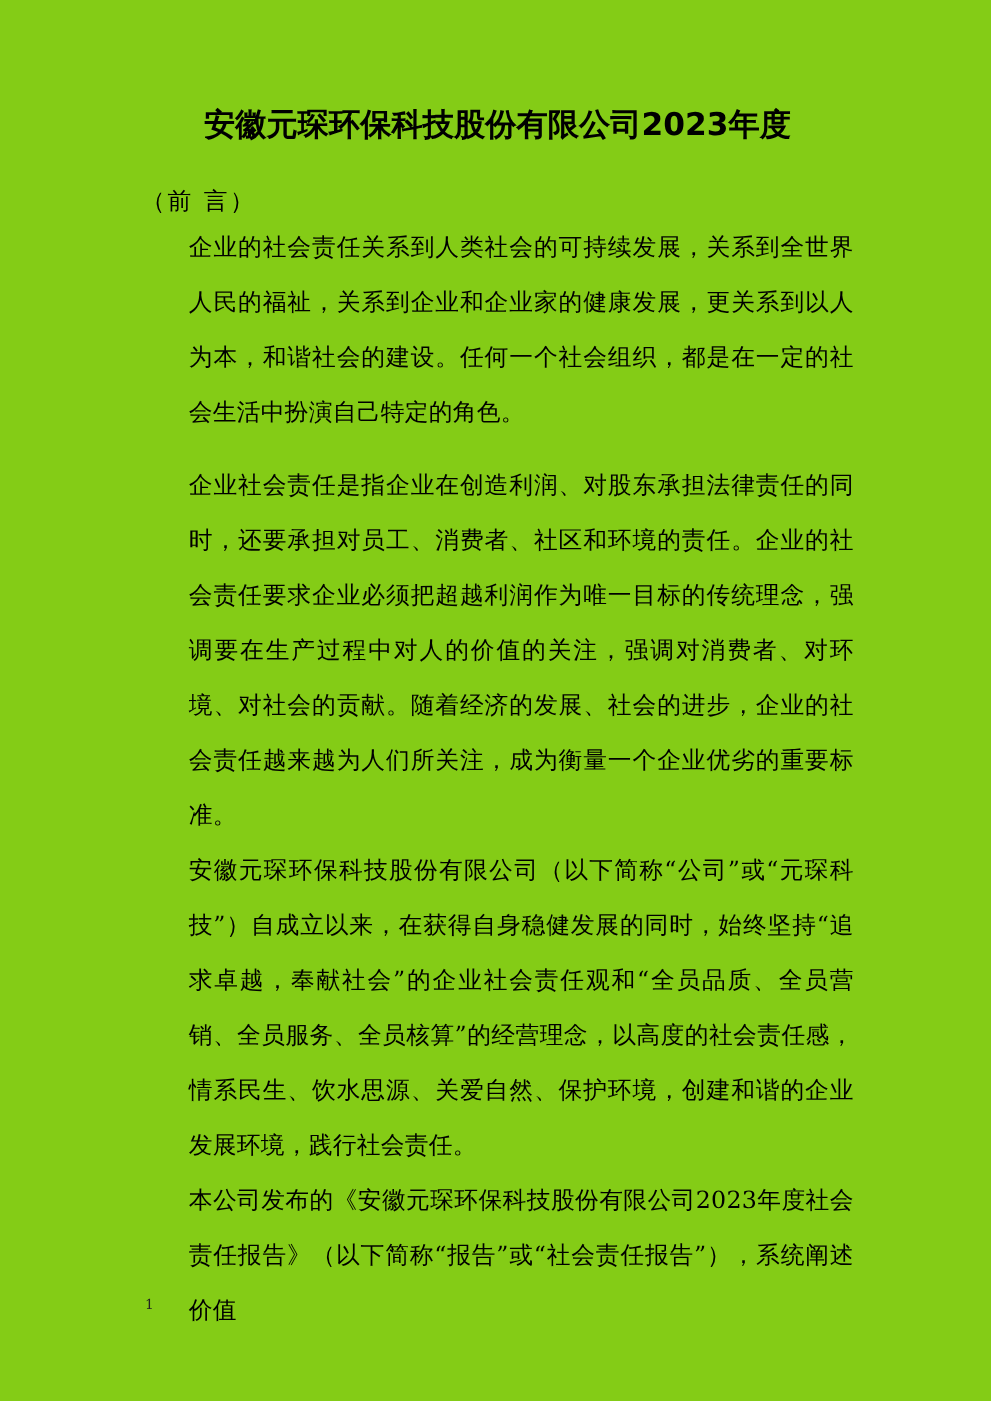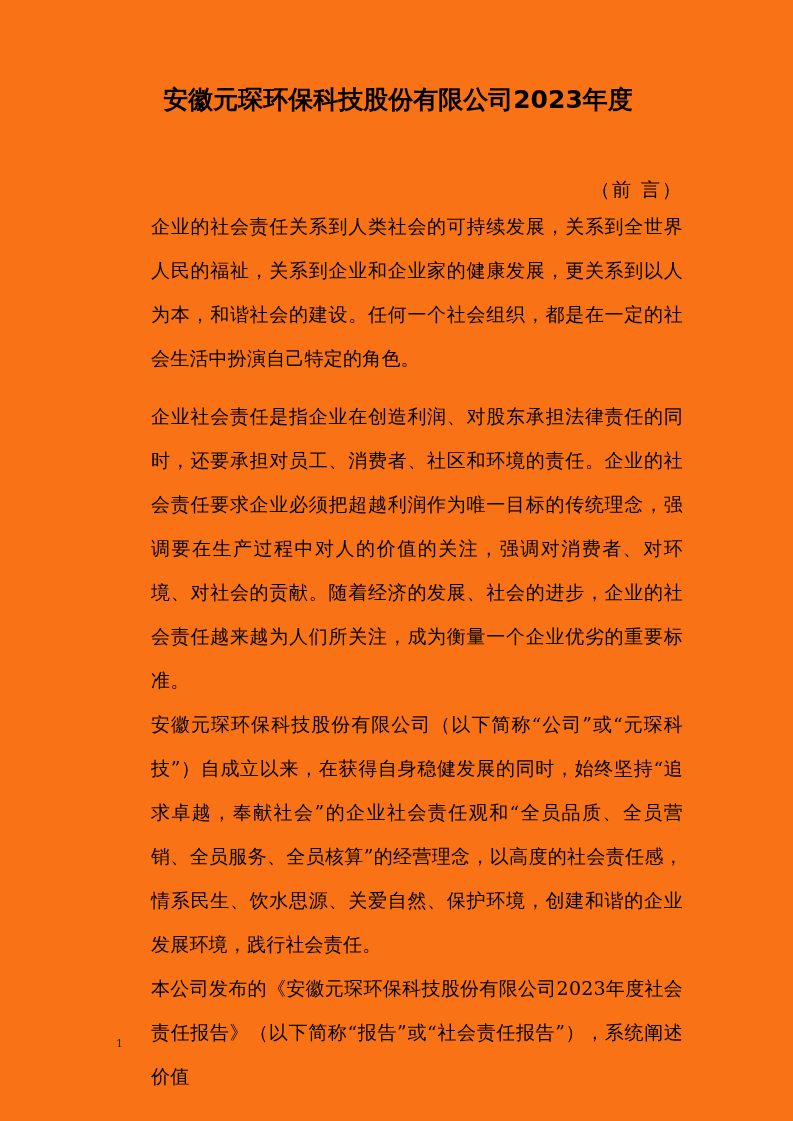--- a/index.html
+++ b/index.html
@@ -4,21 +4,21 @@
 <style>
   html, body {
     margin: 0;
     padding: 0;
     background: #f0f0f0;
   }
   .page {
     position: relative;
     width: 793px;
     height: 1121px;
-    background: #f97316;
+    background: #84cc16;
     margin: 0 auto;
     overflow: hidden;
     font-family: "DejaVu Serif", "Liberation Serif", serif;
     color: #000000;
   }
   .doc-body {
     position: absolute;
     left: 113px;
     top: 78px;
     width: 570px;
@@ -27,24 +27,24 @@
     text-align: center;
     font-family: "DejaVu Sans", "Liberation Sans", sans-serif;
     font-weight: bold;
     font-size: 25px;
     line-height: 44px;
     letter-spacing: 0px;
     margin: 0 0 0 0;
     padding: 0 10px;
   }
   .preface {
-    text-align: right;
+    text-align: left;
     font-size: 19px;
     line-height: 30px;
-    margin-top: 52px;
+    margin-top: 24px;
     letter-spacing: 2px;
     font-family: "DejaVu Serif", "Liberation Serif", serif;
   }
   .para {
     font-size: 19px;
     line-height: 44px;
     text-align: justify;
     text-justify: inter-ideograph;
     margin: 0;
     letter-spacing: 0.2px;

